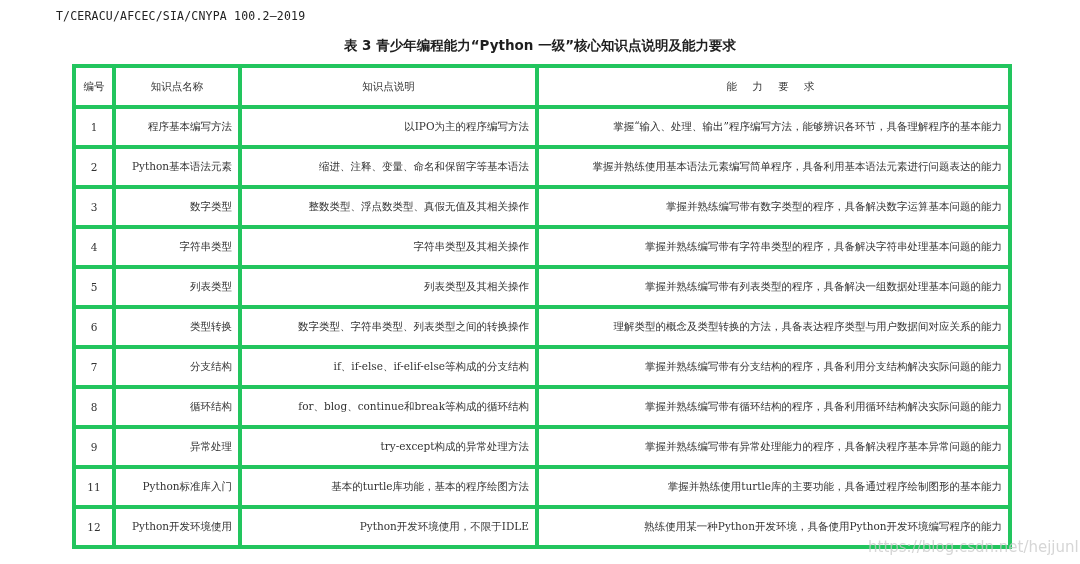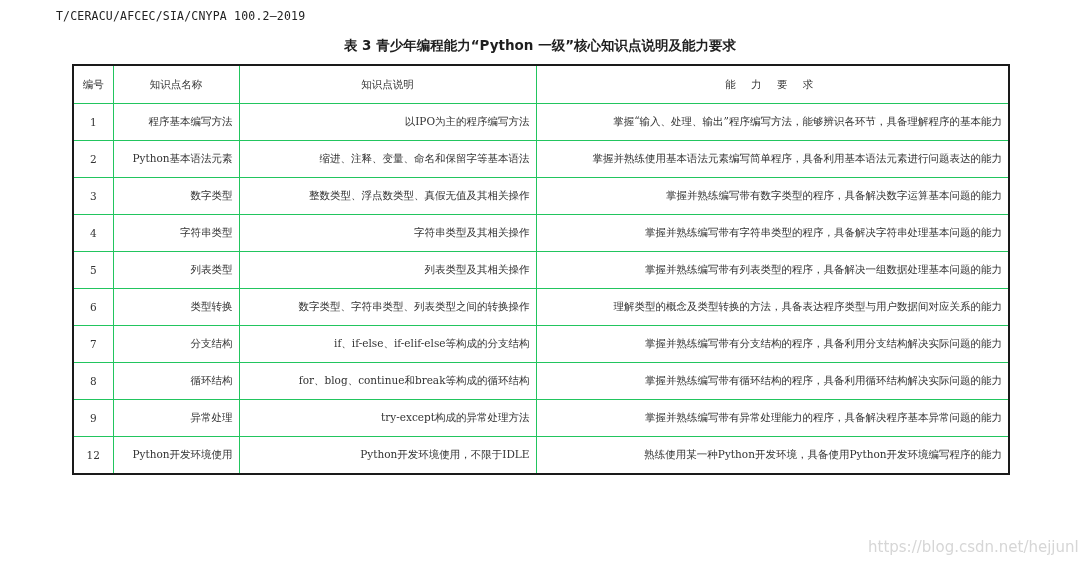--- a/index.html
+++ b/index.html
@@ -19,21 +19,21 @@
     font-size: 13.5px; font-weight: bold; color: #1e1e1e;
     box-sizing: border-box;
   }
   table.knowledge {
     position: absolute; left: 72px; top: 64px;
     width: 936px; border-collapse: collapse;
     border: 2px solid #1a1a1a;
     table-layout: fixed;
   }
   table.knowledge th, table.knowledge td {
-    border: 1px solid #22c55e;
+    border: 4px solid #22c55e;
     height: 36px; padding: 0 6px;
     font-size: 10.5px; font-weight: normal; color: #333;
     white-space: nowrap; overflow: hidden;
   }
   table.knowledge th { text-align: center; height: 37px; }
   table.knowledge td.num { text-align: center; }
   table.knowledge td.txt { text-align: right; }
   col.c-num { width: 40px; }
   col.c-name { width: 126px; }
   col.c-desc { width: 297px; }
@@ -115,20 +115,26 @@
       <td class="txt">for、blog、continue和break等构成的循环结构</td>
       <td class="txt">掌握并熟练编写带有循环结构的程序，具备利用循环结构解决实际问题的能力</td>
     </tr>
     <tr>
       <td class="num">9</td>
       <td class="txt">异常处理</td>
       <td class="txt">try-except构成的异常处理方法</td>
       <td class="txt">掌握并熟练编写带有异常处理能力的程序，具备解决程序基本异常问题的能力</td>
     </tr>
     <tr>
+      <td class="num">11</td>
+      <td class="txt">Python标准库入门</td>
+      <td class="txt">基本的turtle库功能，基本的程序绘图方法</td>
+      <td class="txt">掌握并熟练使用turtle库的主要功能，具备通过程序绘制图形的基本能力</td>
+    </tr>
+    <tr>
       <td class="num">12</td>
       <td class="txt">Python开发环境使用</td>
       <td class="txt">Python开发环境使用，不限于IDLE</td>
       <td class="txt">熟练使用某一种Python开发环境，具备使用Python开发环境编写程序的能力</td>
     </tr>
   </tbody>
 </table>
 
 <div class="watermark">https://blog.csdn.net/hejjunlin</div>
 

